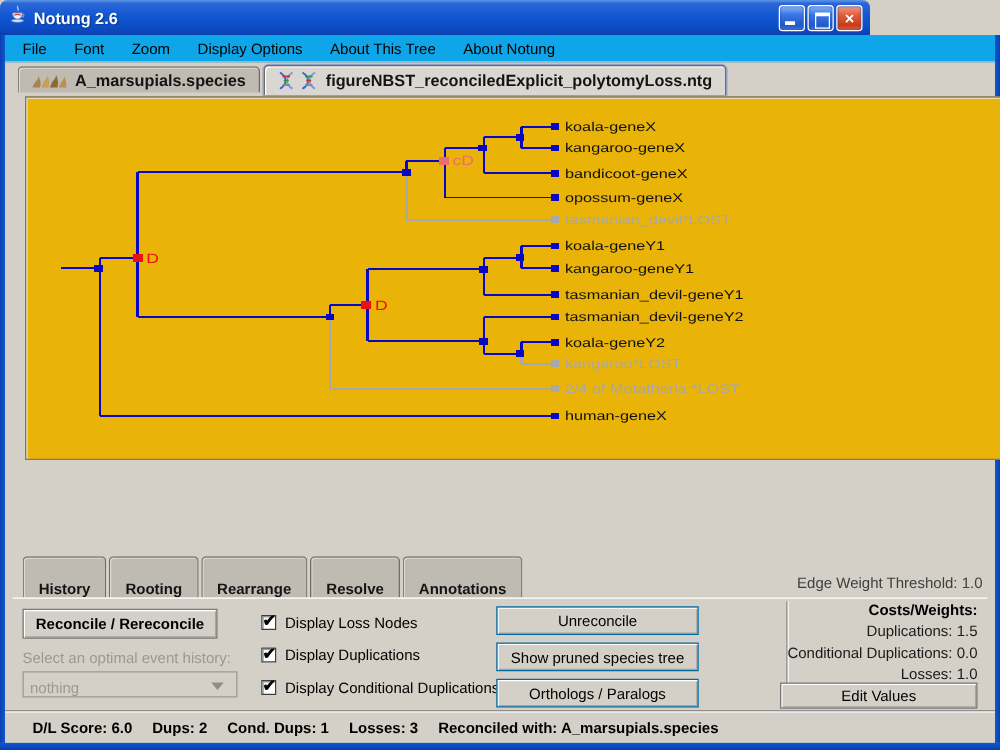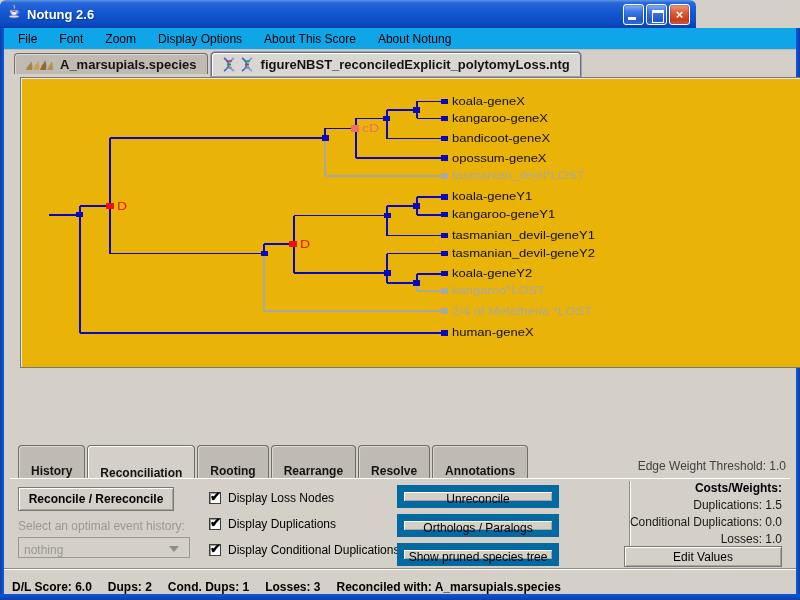--- a/index.html
+++ b/index.html
@@ -81,33 +81,33 @@
   .combo-arrow { position:absolute; right:10px; top:8px; width:0; height:0;
     border-left:5px solid transparent; border-right:5px solid transparent; border-top:6px solid #8f8d89; }
   .checks { position:absolute; left:199px; top:6px; }
   .check-row { display:flex; align-items:center; height:26px; }
   .checkbox { width:12px; height:12px; background:#fff; border:1px solid #3c3c3c;
     box-shadow:inset 1px 1px 0 #9a9a9a; margin-right:7px; position:relative; cursor:pointer; flex:0 0 12px; }
   .checkbox .mark { position:absolute; left:0px; top:-3px; font-size:13px; font-weight:bold; color:#000; line-height:13px; }
   .check-label { font-size:12px; color:#000; }
   .col-actions { position:absolute; left:387px; top:0; }
   .btn-action { position:relative; display:block; width:162px; height:23px; margin-top:6px;
-    background:#d4d0c8; border:7px solid #0369a1; box-shadow:inset 1px 1px 0 #fff, inset -1px -1px 0 #a8a49c;
+    background:#d4d0c8; border:1px solid #0369a1; box-shadow:inset 1px 1px 0 #fff, inset -1px -1px 0 #a8a49c;
     font-family:"Liberation Sans", sans-serif; font-size:12px; color:#000; cursor:pointer; }
   .divider { position:absolute; left:619px; top:2px; width:2px; height:86px;
     border-left:1px solid #8f8d89; border-right:1px solid #fff; }
   .costs { position:absolute; right:8px; top:2px; width:160px; text-align:right; }
   .costs-heading { font-size:12px; font-weight:bold; color:#000; margin-bottom:2px; }
   .cost-line { font-size:12px; color:#1a1a1a; line-height:17px; }
   .btn-edit { position:absolute; right:8px; top:67px; width:158px; height:21px; }
 
   
   .statusbar { position:absolute; left:0; top:540px; width:792px; height:26px;
     border-top:1px solid #8f8d89; box-shadow:inset 0 1px 0 #fff;
-    display:flex; align-items:flex-end; padding-left:8px; background:#d4d0c8; }
+    display:flex; align-items:center; padding-left:22px; background:#d4d0c8; }
   .status-item { font-size:12px; font-weight:bold; color:#000; margin-right:16px; white-space:nowrap; }
 </style>
 </head>
 <body>
 
 <div class="window">
 
   <div class="titlebar">
     <span class="ticon">
       <svg width="16" height="16" viewBox="0 0 16 16">
@@ -129,21 +129,21 @@
   <div class="side-r"></div>
   <div class="bottom-edge"></div>
 
   <div class="app">
 
     <div class="menubar" id="menubar">
         <span class="menu-item">File</span>
         <span class="menu-item">Font</span>
         <span class="menu-item">Zoom</span>
         <span class="menu-item">Display Options</span>
-        <span class="menu-item">About This Score</span>
+        <span class="menu-item">About This Tree</span>
         <span class="menu-item">About Notung</span>
       </div>
 
     <div class="tabrow" id="doctabs">
         <div class="doc-tab">
           <span class="ticon">
             <svg width="30" height="15" viewBox="0 0 30 15">
               <path d="M1 13 q2 -5 4 -6 l1 -3 1 3 q1 2 0 6 z" fill="#a8824a"></path>
               <path d="M8 13 q2 -6 4 -7 l1 -3 1 3 q1 3 0 7 z" fill="#c8a05c"></path>
               <path d="M15 13 q2 -6 4 -7 l1 -3 1 3 q1 3 0 7 z" fill="#8a6a36"></path>
@@ -252,21 +252,20 @@
           <text x="105" y="248" font-size="14" fill="#ee1010">D</text>
           <rect x="277" y="288" width="8" height="8" fill="#ee1010" shape-rendering="crispEdges"></rect>
           <text x="288" y="297" font-size="14" fill="#ee1010">D</text>
           <rect x="339" y="139" width="8" height="8" fill="#f06c6c" shape-rendering="crispEdges"></rect>
           <text x="350" y="148" font-size="14" fill="#f06c6c">cD</text>
         </svg>
     </div>
 
     <div class="btabs" id="btabs">
         <div class="btab">History</div>
-        <div class="btab selected">Reconciliation</div>
         <div class="btab">Rooting</div>
         <div class="btab">Rearrange</div>
         <div class="btab">Resolve</div>
         <div class="btab">Annotations</div>
       </div>
     <div class="edge-weight">Edge Weight Threshold: 1.0</div>
 
     <div class="bpanel">
       <button class="metal-btn btn-reconcile">Reconcile / Rereconcile</button>
       <div class="lbl-history">Select an optimal event history:</div>
@@ -289,22 +288,22 @@
           </div>
           <div class="check-row">
             <span class="checkbox">
               <span class="mark">✔</span>
             </span>
             <span class="check-label">Display Conditional Duplications</span>
           </div>
         </div>
       <div class="col-actions" id="actions">
           <button class="btn-action">Unreconcile</button>
+          <button class="btn-action">Show pruned species tree</button>
           <button class="btn-action">Orthologs / Paralogs</button>
-          <button class="btn-action">Show pruned species tree</button>
         </div>
       <div class="divider"></div>
       <div class="costs">
         <div class="costs-heading">Costs/Weights:</div>
         <div id="costlines">
             <div class="cost-line">Duplications: 1.5</div>
             <div class="cost-line">Conditional Duplications: 0.0</div>
             <div class="cost-line">Losses: 1.0</div>
           </div>
       </div>

